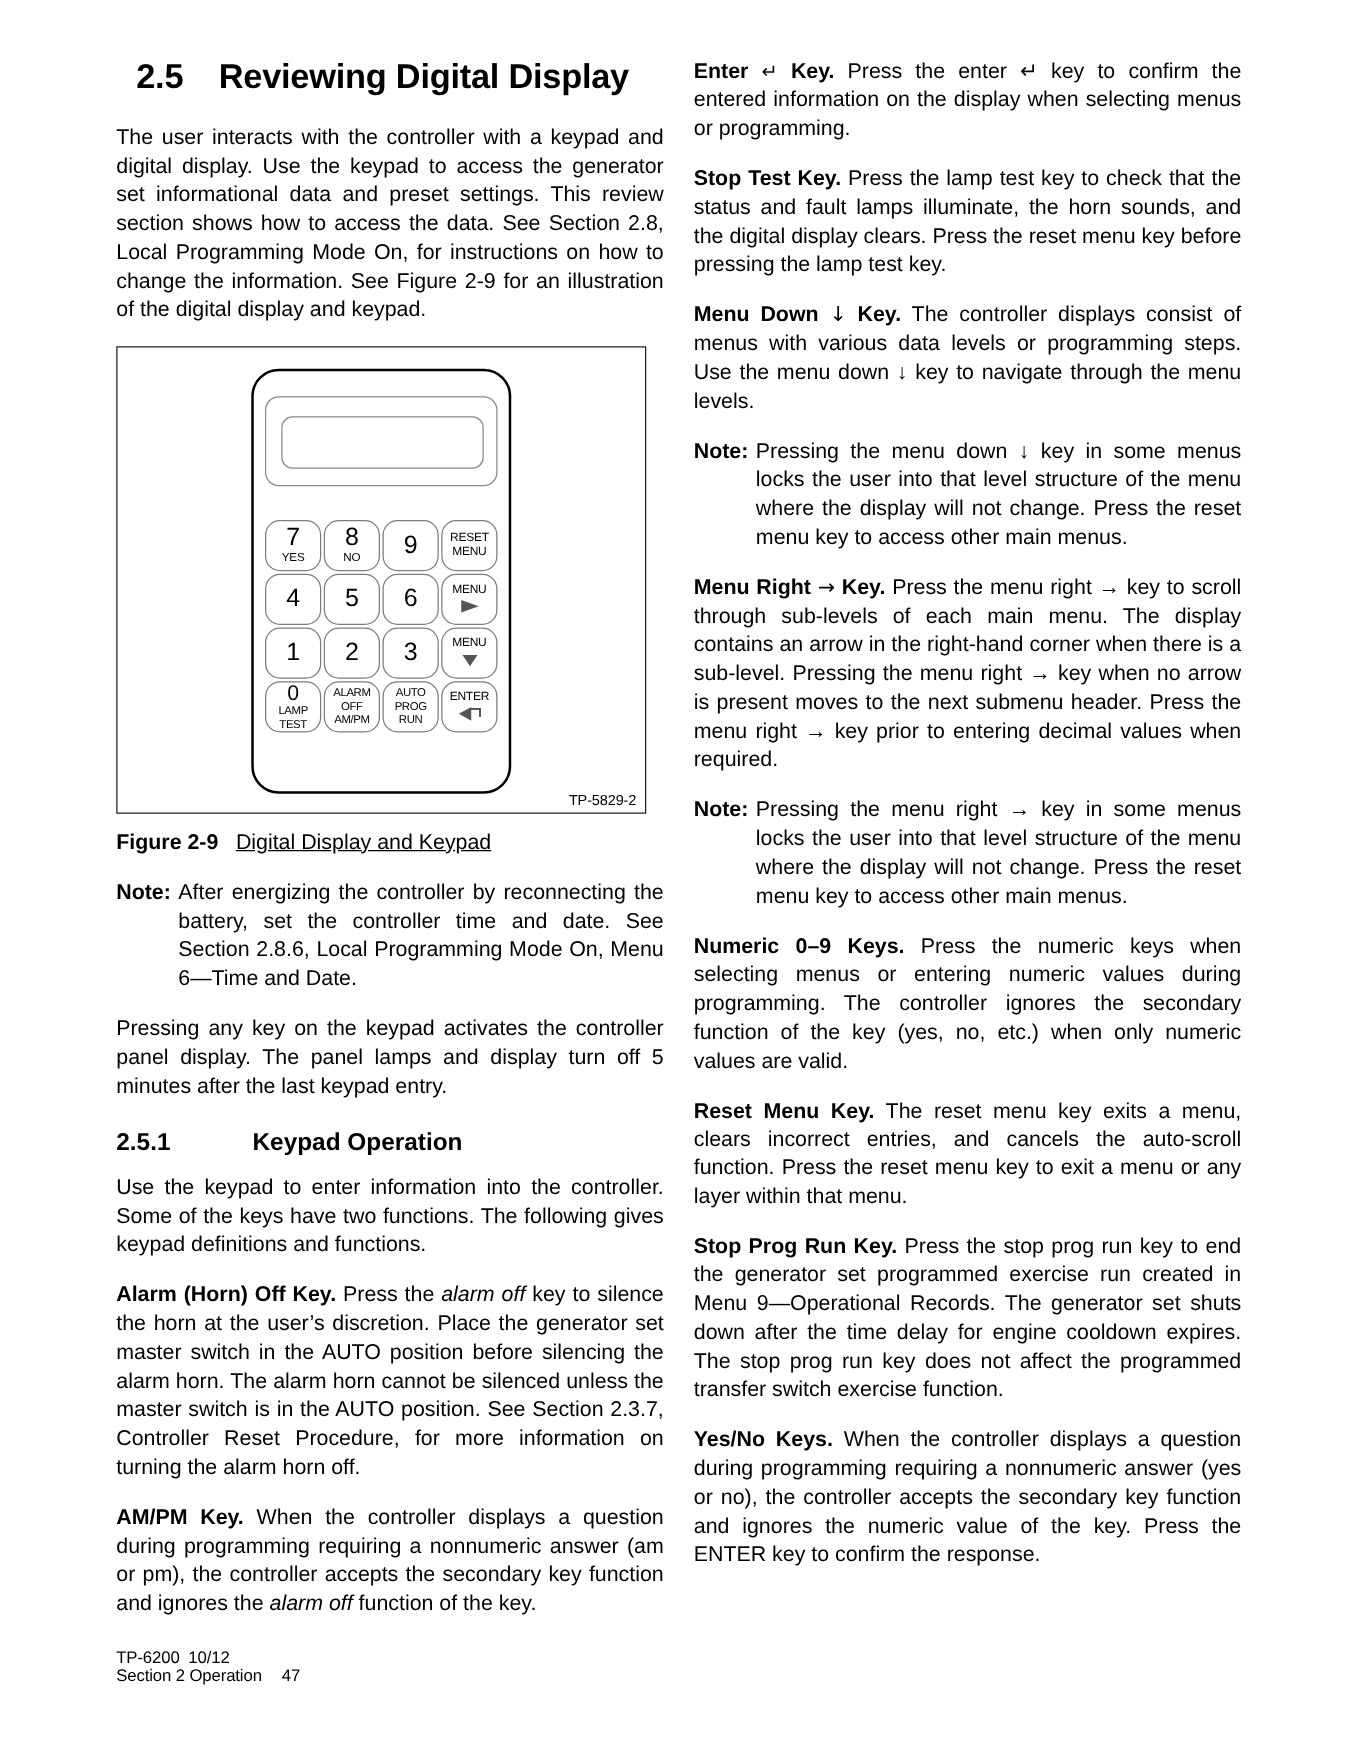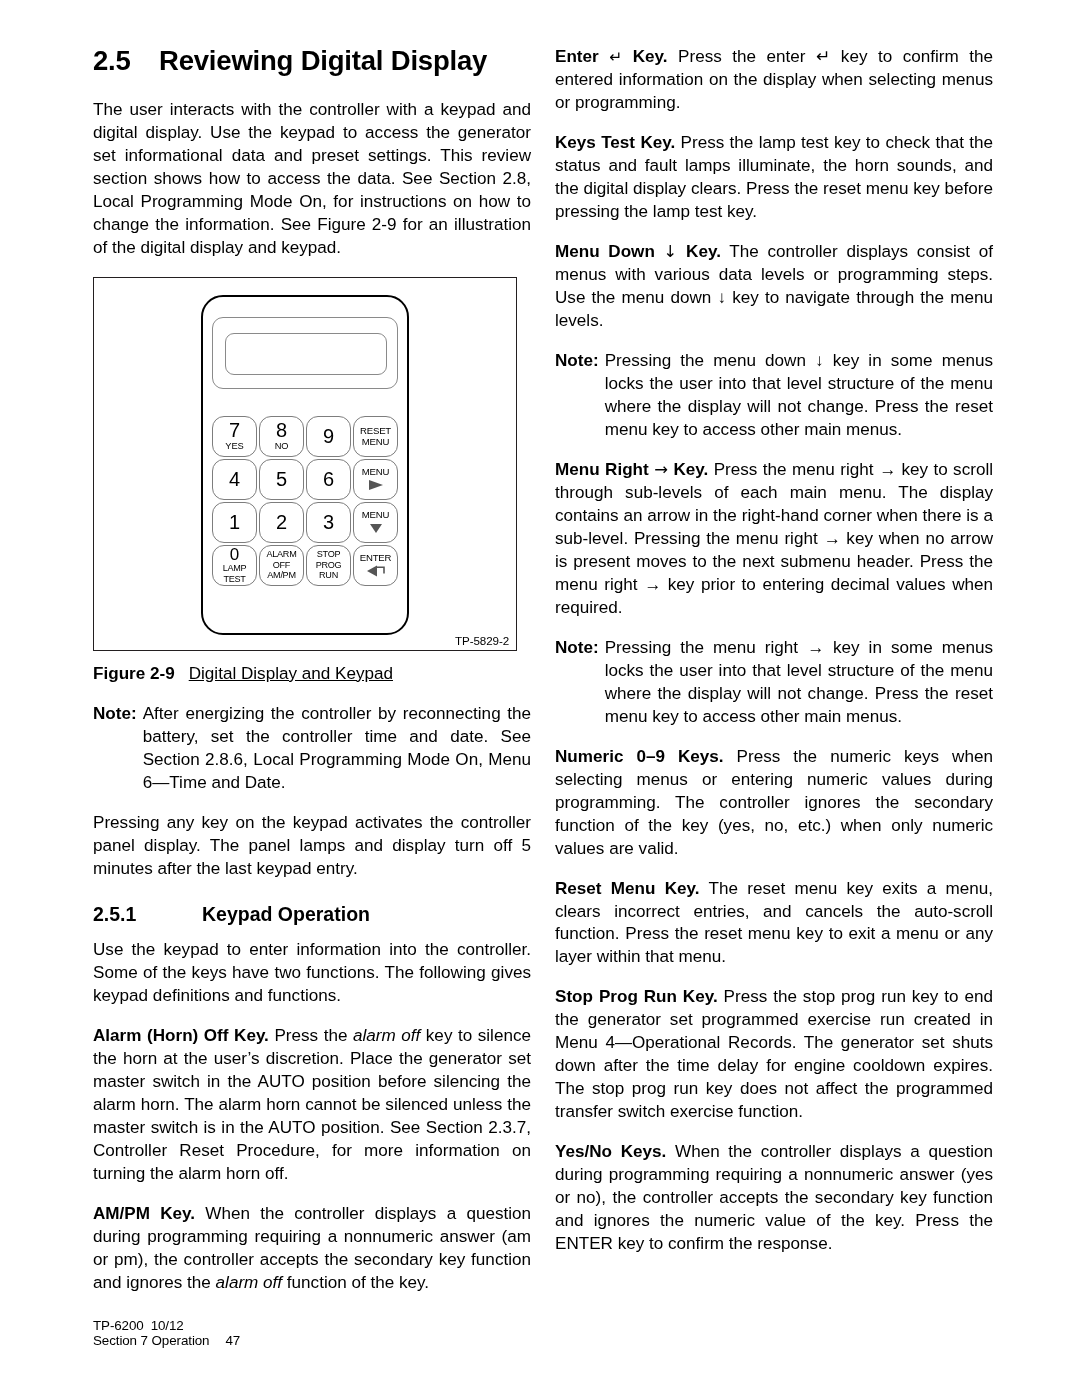--- a/index.html
+++ b/index.html
@@ -26,21 +26,21 @@
     position: absolute;
     top: 46px;
     width: 438px;
   }
   .col-left  { left: 93px; }
   .col-right { left: 555px; }
 
   h1.section-title {
     font-size: 27.5px;
     font-weight: bold;
-    margin: 0 0 22px 0;
+    margin: 0 0 22px 16px;
     letter-spacing: -0.2px;
     line-height: 1.12;
     display: flex;
   }
   h1.section-title .num { width: 66px; flex: 0 0 66px; }
 
   h2.subsection-title {
     font-size: 19.5px;
     font-weight: bold;
     margin: 22px 0 14px 0;
@@ -315,21 +315,21 @@
               <span class="lbl-sm">TEST</span>
             </div>
 
             <div class="key">
               <span class="lbl-sm">ALARM</span>
               <span class="lbl-sm">OFF</span>
               <span class="lbl-sm">AM/PM</span>
             </div>
 
             <div class="key">
-              <span class="lbl-sm">STOP</span>
+              <span class="lbl-sm">AUTO</span>
               <span class="lbl-sm">PROG</span>
               <span class="lbl-sm">RUN</span>
             </div>
 
             <div class="key">
               <span class="lbl">ENTER</span>
               <span class="arrowbox">
                 <svg width="24" height="14" viewBox="0 0 24 14" aria-hidden="true">
                   <polygon points="3,7 13,1.5 13,12.5" fill="#555"></polygon>
                   <path d="M12,3.2 H20 V9.5" stroke="#555" stroke-width="1.6" fill="none"></path>
@@ -373,21 +373,21 @@
 
   </div>
 
   <div class="col col-right">
 
     <p class="body">
       <b>Enter</b><span> </span><span class="glyph gl-enter">↵</span><span> </span><b>Key.</b><span>  Press the enter ↵ key to confirm the entered information on the display when selecting menus or programming.</span>
     </p>
 
     <p class="body">
-      <b>Keys Test Key.</b><span>  Press the lamp test key to check that the status and fault lamps illuminate, the horn sounds, and the digital display clears.  Press the reset menu key before pressing the lamp test key.</span>
+      <b>Stop Test Key.</b><span>  Press the lamp test key to check that the status and fault lamps illuminate, the horn sounds, and the digital display clears.  Press the reset menu key before pressing the lamp test key.</span>
     </p>
 
     <p class="body">
       <b>Menu Down</b><span> </span><span class="glyph gl-down">↓</span><span> </span><b>Key.</b><span>  The controller displays consist of menus with various data levels or programming steps. Use the menu down ↓ key to navigate through the menu levels.</span>
     </p>
 
     <div class="note">
       <span class="note-label">Note:</span>
       <span class="note-body">Pressing the menu down ↓ key in some menus locks the user into that level structure of the menu where the display will not change. Press the reset menu key to access other main menus.</span>
     </div>
@@ -403,32 +403,32 @@
 
     <p class="body">
       <b>Numeric 0–9 Keys.</b><span>  Press the numeric keys when selecting menus or entering numeric values during programming.  The controller ignores the secondary function of the key (yes, no, etc.) when only numeric values are valid.</span>
     </p>
 
     <p class="body">
       <b>Reset Menu Key.</b><span>  The reset menu key exits a menu, clears incorrect entries, and cancels the auto-scroll function. Press the reset menu key to exit a menu or any layer within that menu.</span>
     </p>
 
     <p class="body">
-      <b>Stop Prog Run Key.</b><span> Press the stop prog run key to end the generator set programmed exercise run created in Menu 4—Operational Records. The generator set shuts down after the time delay for engine cooldown expires. The stop prog run key does not affect the programmed transfer switch exercise function.</span>
+      <b>Stop Prog Run Key.</b><span> Press the stop prog run key to end the generator set programmed exercise run created in Menu 9—Operational Records. The generator set shuts down after the time delay for engine cooldown expires. The stop prog run key does not affect the programmed transfer switch exercise function.</span>
     </p>
 
     <p class="body last">
       <b>Yes/No Keys.</b><span>  When the controller displays a question during programming requiring a nonnumeric answer (yes or no), the controller accepts the secondary key function and ignores the numeric value of the key.  Press the ENTER key to confirm the response.</span>
     </p>
 
   </div>
 
   <div class="footer">
     <div class="f-left">
       <span>TP-6200</span><span class="rev">10/12</span>
     </div>
     <div class="f-right">
-      <span>Section 7  Operation</span>
+      <span>Section 2  Operation</span>
         <span class="pg">47</span>
     </div>
   </div>
 
 </div>
 
 </body></html>

